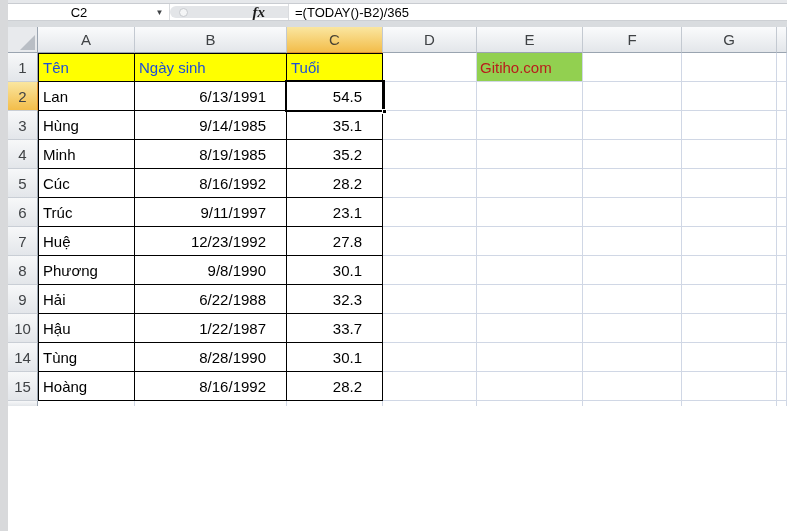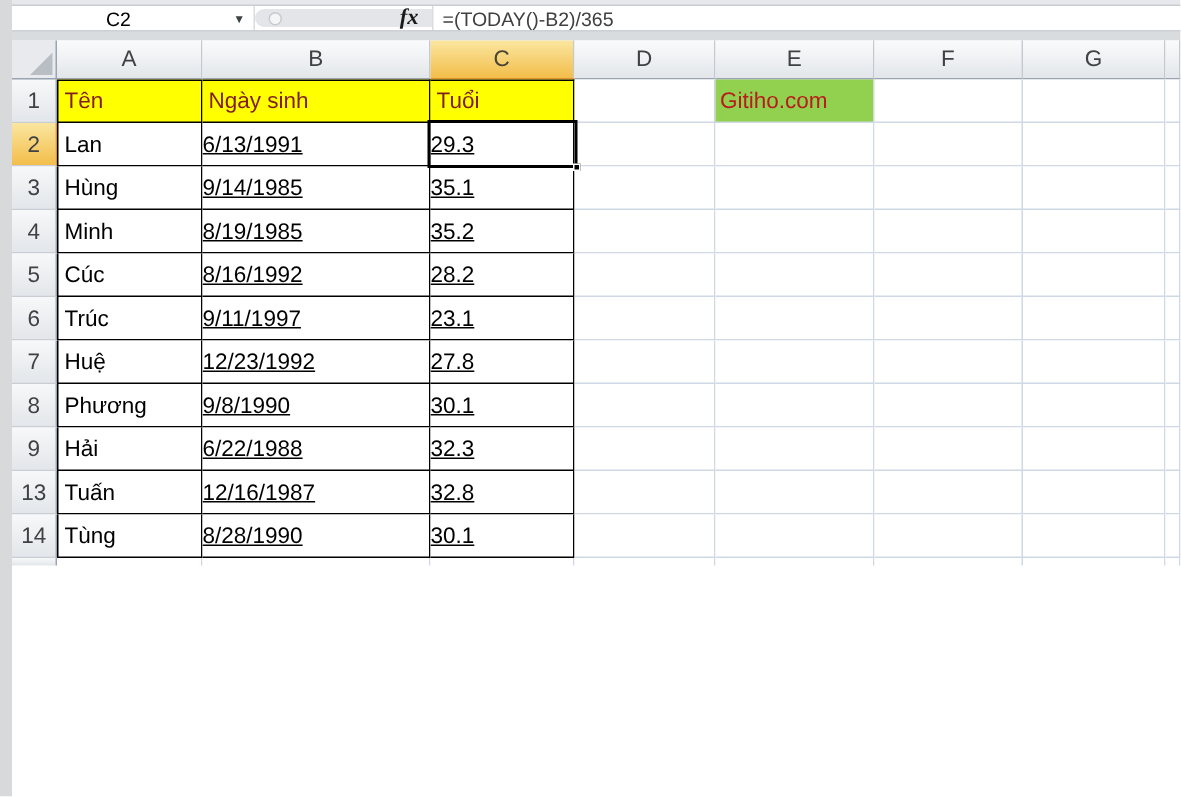--- a/index.html
+++ b/index.html
@@ -9,22 +9,22 @@
   .left-strip { width:8px; background:#d8d9db; }
   .main { width:779px; }
 
   
   .top-edge { height:4px; background:#e6e8eb; border-bottom:1px solid #c9ccd1; }
   .fbar { height:16px; display:flex; align-items:stretch; background:#fff; }
   .name-box { width:142px; font-size:13px; color:#000; display:flex; align-items:center; justify-content:center; cursor:text; }
   .nb-arrow { width:20px; display:flex; align-items:center; justify-content:center; color:#3f4245; font-size:8px; border-right:1px solid #dadcdf; cursor:pointer; }
   .fx-pill { width:118px; background:#e3e5e8; border-radius:11px 0 0 11px; display:flex; align-items:center; margin:2px 0; }
   .gripper { width:9px; height:9px; border-radius:50%; background:#f4f5f6; border:1px solid #c7cace; margin-left:9px; }
-  .fx { margin-left:auto; margin-right:9px; font-family:"Liberation Serif","DejaVu Serif",serif; font-style:italic; font-weight:bold; font-size:15px; color:#1a1a1a; cursor:pointer; }
-  .f-input { flex:1; border-left:1px solid #dadcdf; font-size:13px; display:flex; align-items:center; padding-left:6px; color:#404040; cursor:text; }
+  .fx { margin-left:auto; margin-right:23px; font-family:"Liberation Serif","DejaVu Serif",serif; font-style:italic; font-weight:bold; font-size:15px; color:#1a1a1a; cursor:pointer; }
+  .f-input { flex:1; border-left:1px solid #dadcdf; font-size:13px; display:flex; align-items:center; padding-left:6px; color:#000000; cursor:text; }
   .gray-band { height:7px; background:#d9dcdf; border-top:1px solid #cdd0d4; }
 
   
   .grid-wrap { position:relative; height:495px; }
   table { border-collapse:separate; border-spacing:0; table-layout:fixed; width:779px; }
   th,td { overflow:hidden; white-space:nowrap; font-weight:normal; vertical-align:middle; }
   tr { height:29px; }
   tr.col-head { height:26px; }
   th.ch { background:linear-gradient(#fafbfc,#e3e6ea); border-right:1px solid #c3c9d1;
     border-bottom:1px solid #9aa4b0; font-size:15px; color:#3f4245; text-align:center; cursor:pointer; }
@@ -32,24 +32,24 @@
   th.corner { background:#e8eaed; border-right:1px solid #9aa4b0; border-bottom:1px solid #9aa4b0; position:relative; cursor:pointer; }
   .corner-tri { position:absolute; right:2px; bottom:2px; width:0; height:0;
     border-left:15px solid transparent; border-bottom:15px solid #b9bec5; }
   td.rowhdr { background:linear-gradient(#f7f8f9,#e3e6ea); border-right:1px solid #9aa4b0;
     border-bottom:1px solid #c9ced5; text-align:center; font-size:15px; color:#3f4245; cursor:pointer; }
   td.rowhdr.sel { background:linear-gradient(#fae6a0,#f3bd4a); border-right:1px solid #e0922f; }
   td.cell { border-right:1px solid #d0d7e5; border-bottom:1px solid #d0d7e5; font-size:15px; background:#fff; cursor:cell; }
   td.tbl { border-right:1px solid #000; border-bottom:1px solid #000; }
   td.colA { border-left:1px solid #000; }
   tr.r1 td.tbl { border-top:1px solid #000; }
-  td.ybox { background:#FFFF00; text-align:left; padding-left:4px; color:#7f1d1d; }
+  td.ybox { background:#FFFF00; text-align:left; padding-left:4px; color:#1d4ed8; }
   td.green { background:#92D050; text-align:left; padding-left:3px; color:#b91c1c; }
   td.c-name { text-align:left; padding-left:4px;margin-top:44px; }
-  td.c-date, td.c-age { text-align:left; padding-right:20px;text-decoration:underline; }
+  td.c-date, td.c-age { text-align:right; padding-right:20px; }
   tr.partial { height:5px; }
   tr.partial td { border-bottom:none; }
 
   
   .sel-box { position:absolute; left:277px; top:53px; width:100px; height:32px;
     border:2px solid #000; pointer-events:none; }
   .fill-handle { position:absolute; right:-4px; bottom:-4px; width:5px; height:5px;
     background:#000; border:1px solid #fff; pointer-events:auto; cursor:crosshair; }
 </style>
 </head>
@@ -113,21 +113,21 @@
             <td class="cell"></td>
             <td class="cell"></td>
           </tr>
         </tbody>
 
         <tbody id="data-rows">
             <tr>
     <td class="rowhdr sel">2</td>
     <td class="cell tbl colA c-name">Lan</td>
     <td class="cell tbl c-date">6/13/1991</td>
-    <td class="cell tbl c-age">29.3</td>
+    <td class="cell tbl c-age">54.5</td>
     <td class="cell"></td>
     <td class="cell"></td>
     <td class="cell"></td>
     <td class="cell"></td>
     <td class="cell"></td>
   </tr>
             <tr>
     <td class="rowhdr">3</td>
     <td class="cell tbl colA c-name">Hùng</td>
     <td class="cell tbl c-date">9/14/1985</td>
@@ -198,35 +198,46 @@
     <td class="cell tbl colA c-name">Hải</td>
     <td class="cell tbl c-date">6/22/1988</td>
     <td class="cell tbl c-age">32.3</td>
     <td class="cell"></td>
     <td class="cell"></td>
     <td class="cell"></td>
     <td class="cell"></td>
     <td class="cell"></td>
   </tr>
             <tr>
-    <td class="rowhdr">13</td>
-    <td class="cell tbl colA c-name">Tuấn</td>
-    <td class="cell tbl c-date">12/16/1987</td>
-    <td class="cell tbl c-age">32.8</td>
+    <td class="rowhdr">10</td>
+    <td class="cell tbl colA c-name">Hậu</td>
+    <td class="cell tbl c-date">1/22/1987</td>
+    <td class="cell tbl c-age">33.7</td>
     <td class="cell"></td>
     <td class="cell"></td>
     <td class="cell"></td>
     <td class="cell"></td>
     <td class="cell"></td>
   </tr>
             <tr>
     <td class="rowhdr">14</td>
     <td class="cell tbl colA c-name">Tùng</td>
     <td class="cell tbl c-date">8/28/1990</td>
     <td class="cell tbl c-age">30.1</td>
+    <td class="cell"></td>
+    <td class="cell"></td>
+    <td class="cell"></td>
+    <td class="cell"></td>
+    <td class="cell"></td>
+  </tr>
+            <tr>
+    <td class="rowhdr">15</td>
+    <td class="cell tbl colA c-name">Hoàng</td>
+    <td class="cell tbl c-date">8/16/1992</td>
+    <td class="cell tbl c-age">28.2</td>
     <td class="cell"></td>
     <td class="cell"></td>
     <td class="cell"></td>
     <td class="cell"></td>
     <td class="cell"></td>
   </tr>
           </tbody>
 
         <tbody>
           <tr class="partial">

